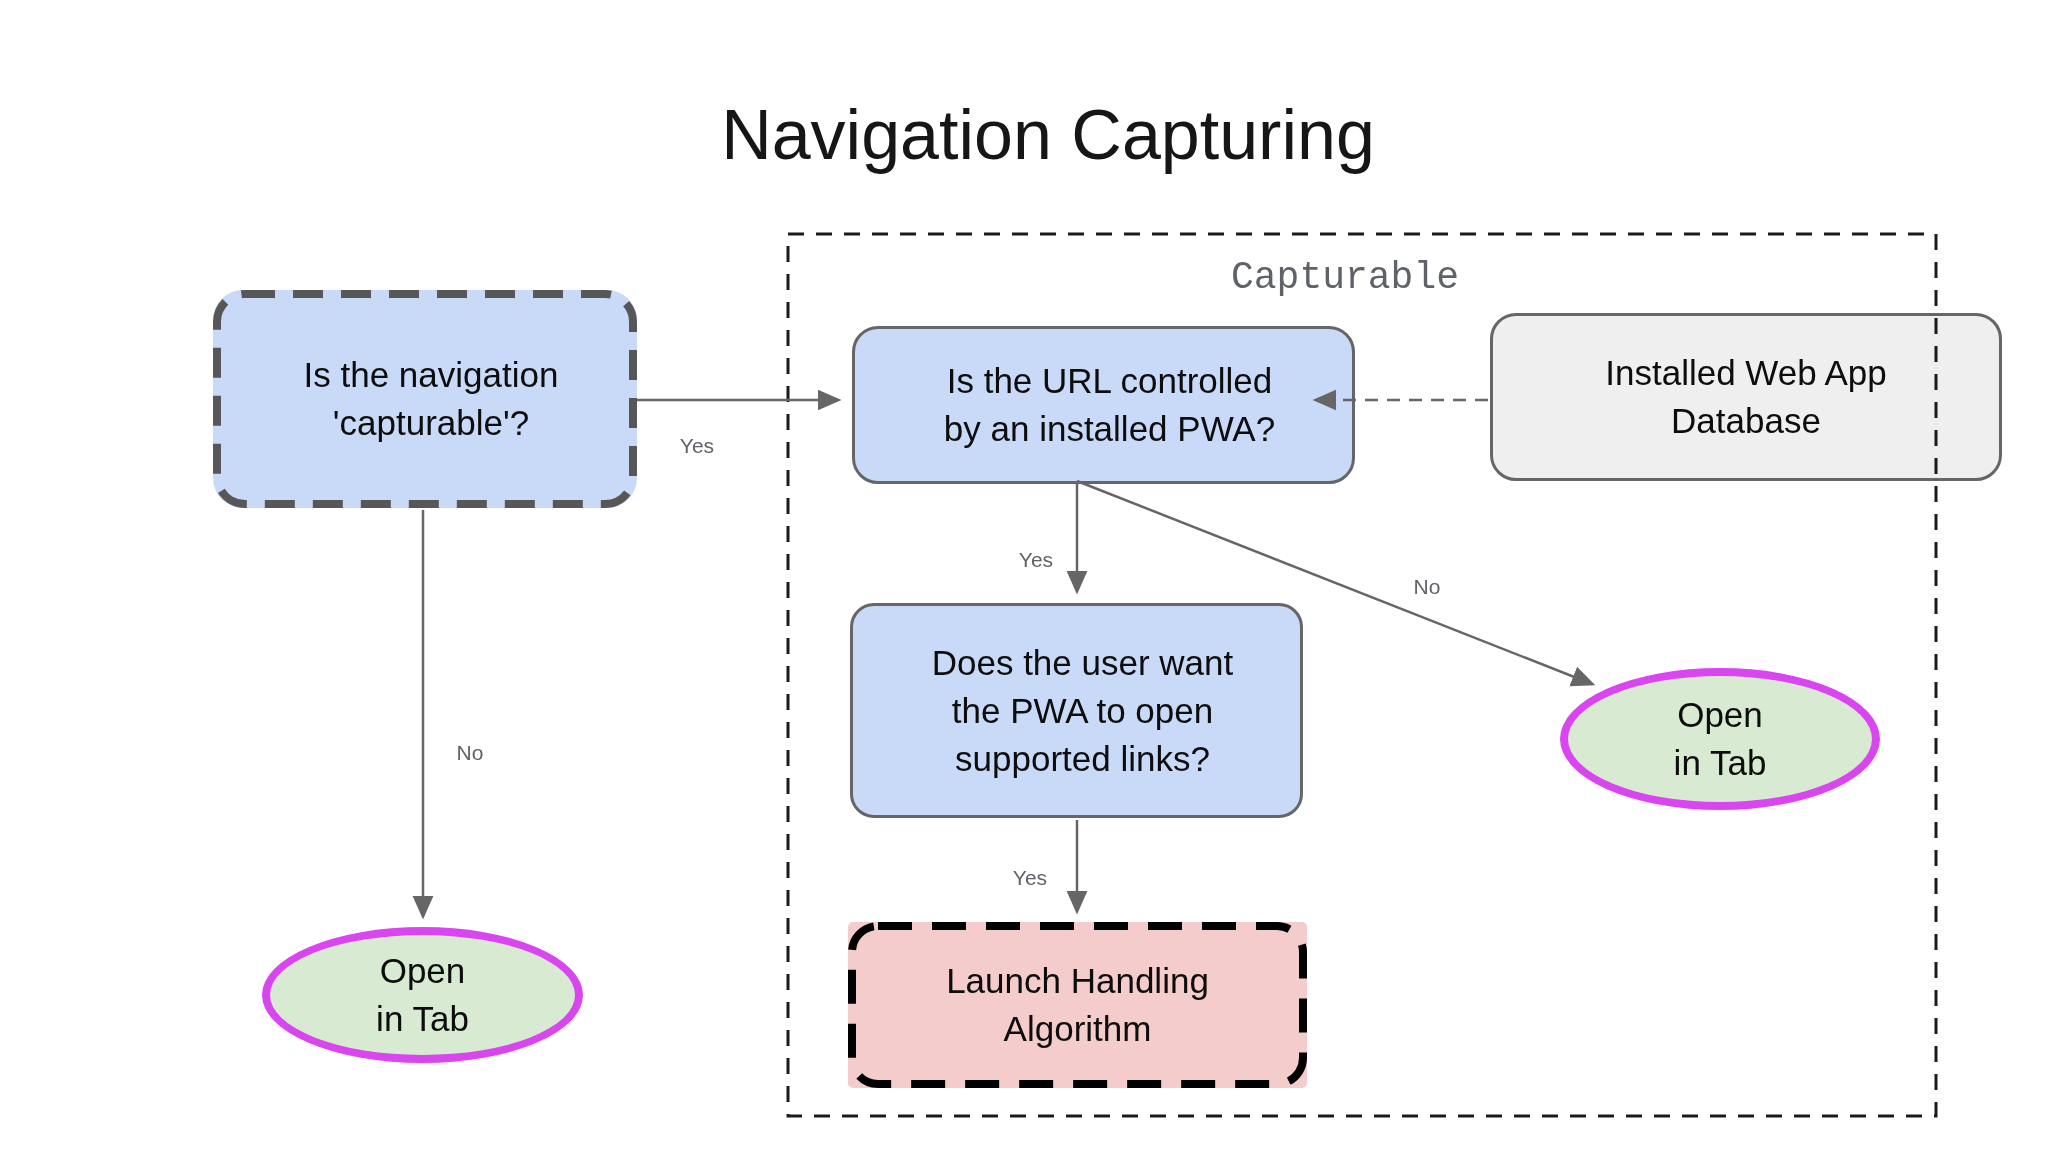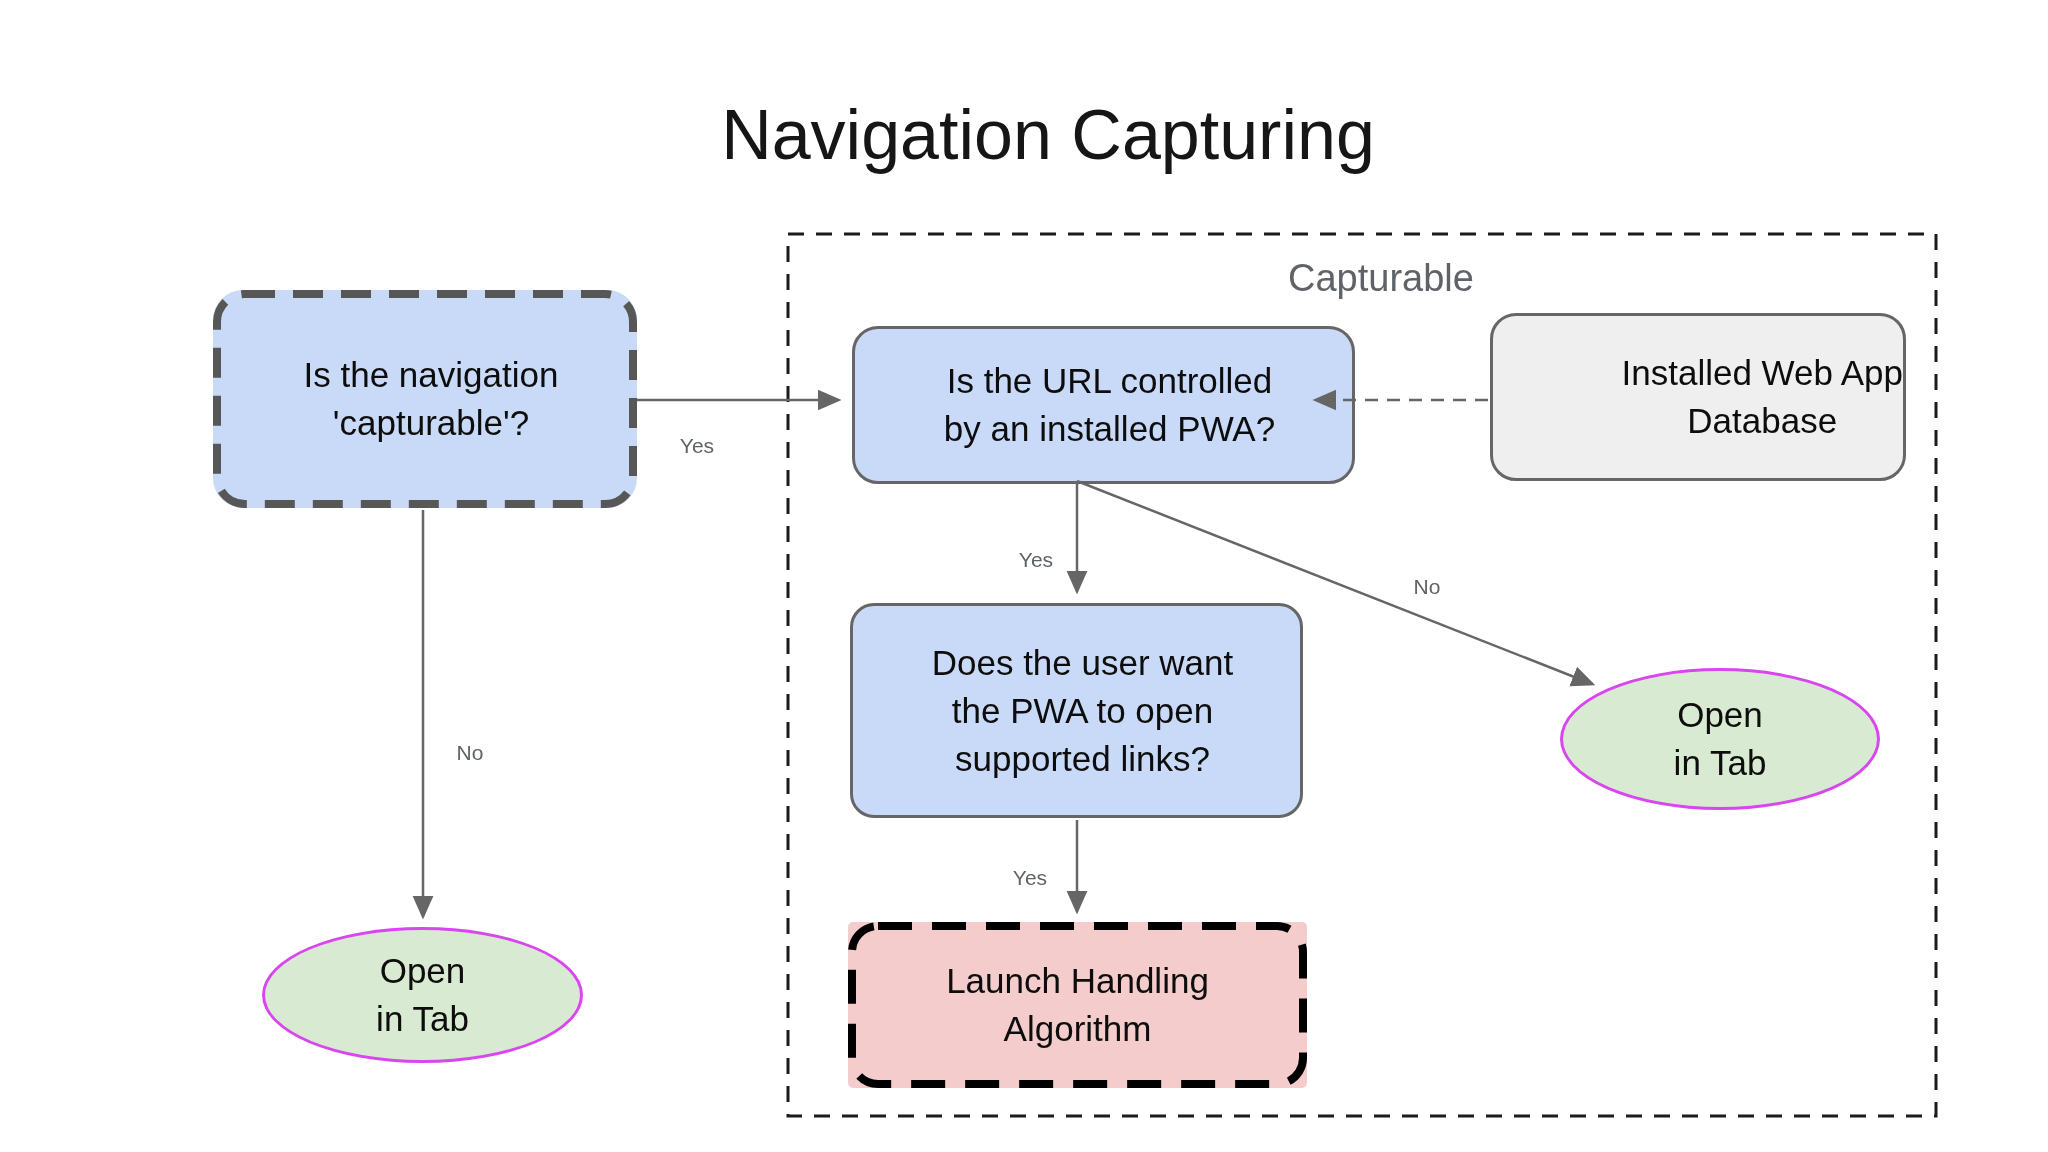--- a/index.html
+++ b/index.html
@@ -18,50 +18,51 @@
     left: 24px;
     width: 2048px;
     text-align: center;
     font-size: 70px;
     line-height: 86px;
     color: #161616;
     white-space: pre;
   }
   .group-label {
     position: absolute;
-    left: 806px;
+    left: 770px;
     top: 256px;
     width: 1150px;
     text-align: center;
     font-size: 38px;
     line-height: 44px;
     color: #5f6368;
+    font-family: Liberation Mono, monospace;
   }
   .node {
     position: absolute;
     display: flex;
     align-items: center;
     justify-content: center;
     text-align: center;
     font-size: 35px;
     line-height: 48px;
     color: #0d0d0d;
     white-space: pre-line;
   }
   .fill-blue  { background: #c9daf8; padding-left: 12px; }
   .fill-green { background: #d9ead3; }
   .fill-pink  { background: #f4cccc; }
   .fill-gray  { background: #efefef; }
   .solid-border { border: 3px solid #666666; }
-  .black-border { border: 3px solid #d946ef; }
+  .black-border { border: 8px solid #d946ef; }
   .rounded { border-radius: 26px; }
 
   .node-is-capturable   { left: 213px;  top: 290px; width: 424px; height: 218px; border-radius: 30px; }
   .node-url-controlled  { left: 852px;  top: 326px; width: 503px; height: 158px; }
-  .node-web-app-db      { left: 1490px; top: 313px; width: 416px; height: 168px; justify-content: flex-end; }
+  .node-web-app-db      { left: 1490px; top: 313px; width: 512px; height: 168px; }
   .node-user-wants      { left: 850px;  top: 603px; width: 453px; height: 215px; border-radius: 24px; }
   .node-launch          { left: 848px;  top: 922px; width: 459px; height: 166px; border-radius: 5px; }
   .node-tab-left        { left: 262px;  top: 927px; width: 321px; height: 136px; border-radius: 50%; }
   .node-tab-right       { left: 1560px; top: 668px; width: 320px; height: 142px; border-radius: 50%; }
 
   .edge-label {
     position: absolute;
     width: 120px;
     text-align: center;
     font-size: 21px;

